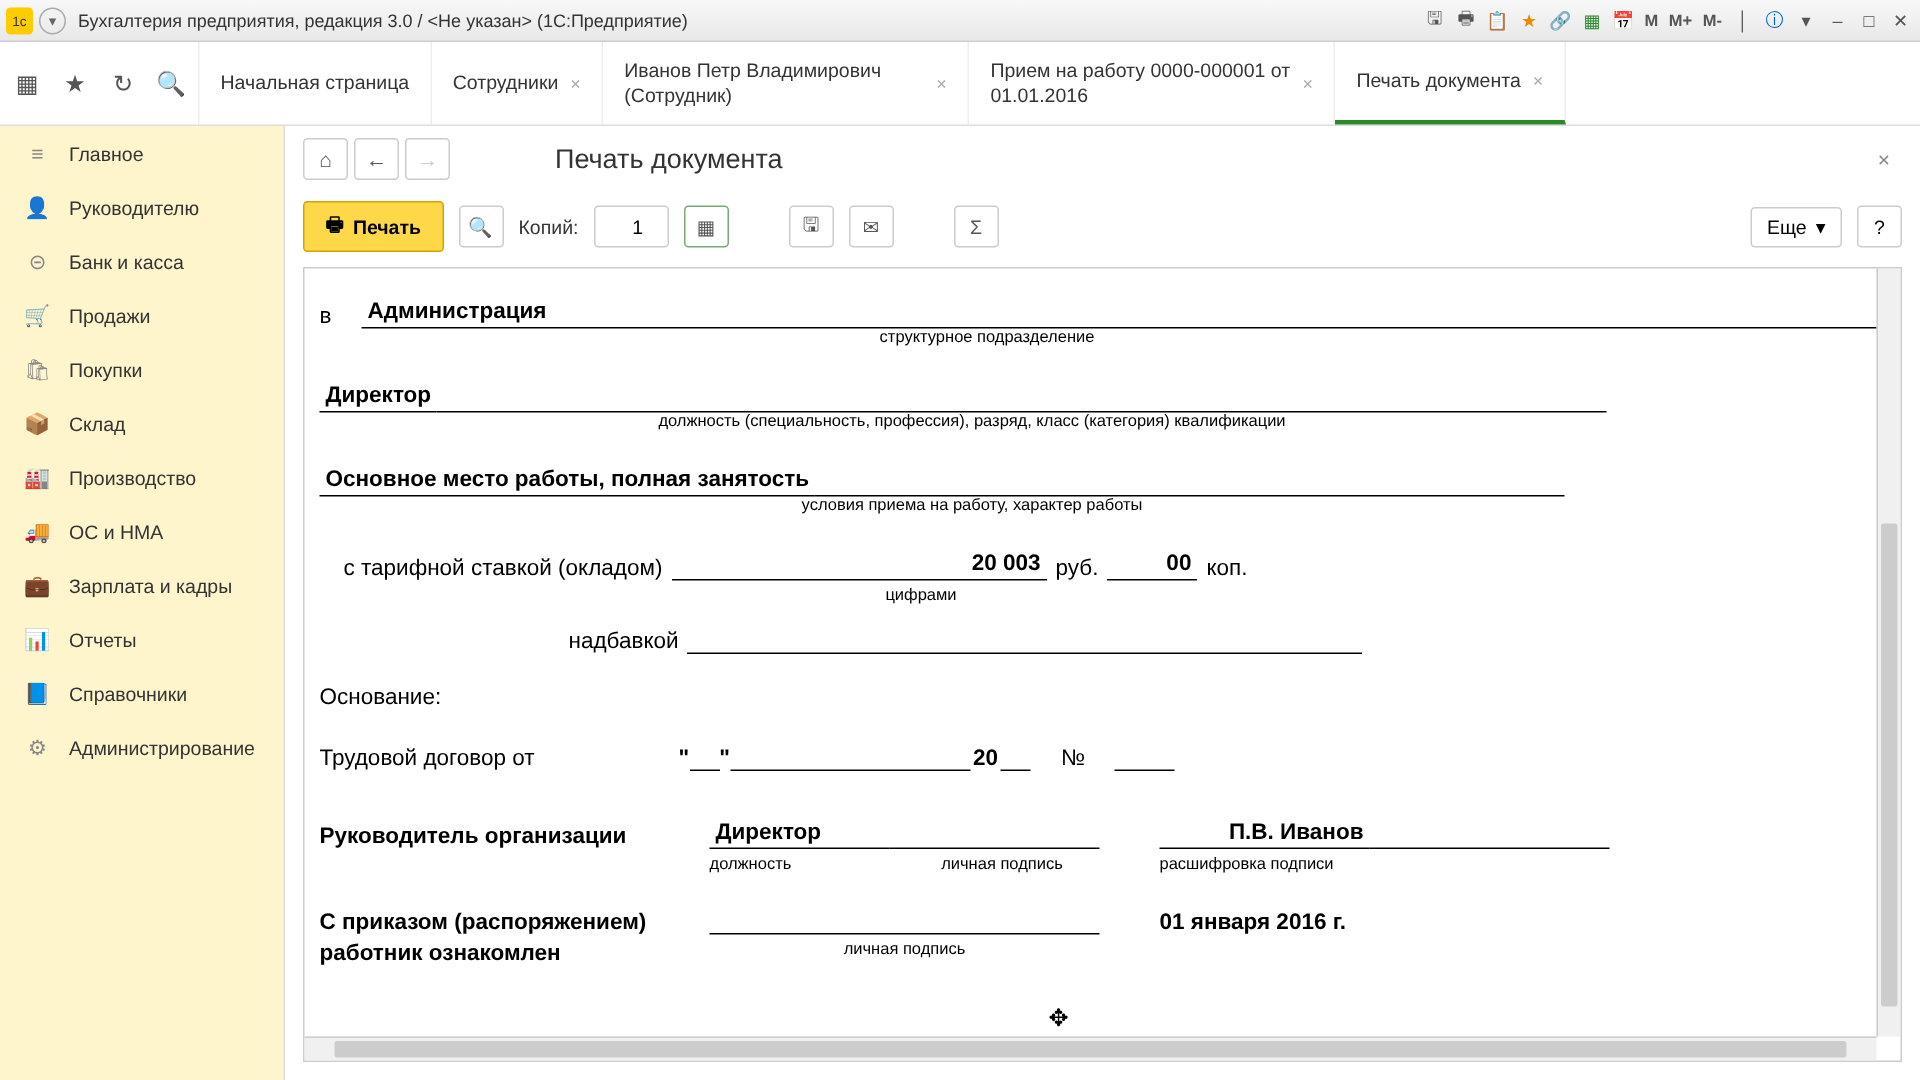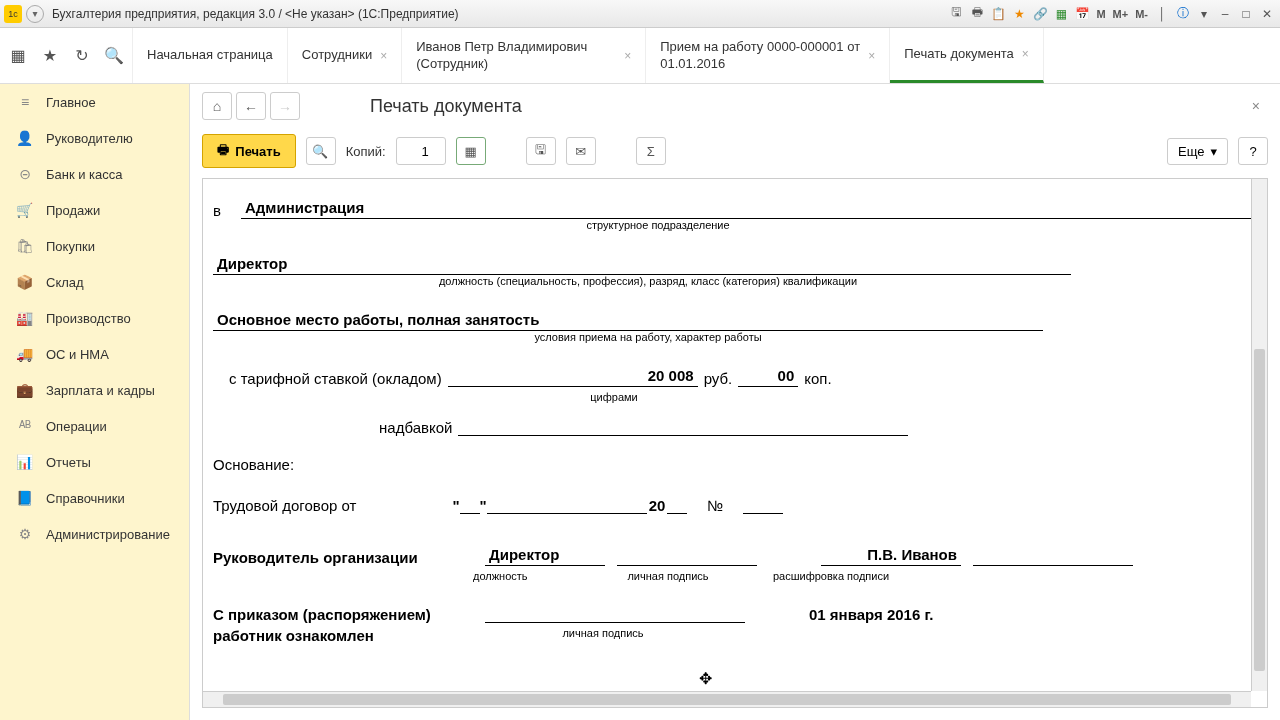--- a/index.html
+++ b/index.html
@@ -56,21 +56,21 @@
 .underlined-blank { border-bottom: 1px solid #000; height: 20px; }
 .sublabel { font-size: 11px; color: #000; text-align: center; }
 
 .salary-row { display: flex; align-items: flex-end; font-size: 15px; margin-bottom: 4px; }
 .salary-row .label { margin-right: 6px; text-align: center; }
 .salary-row .u { border-bottom: 1px solid #000; text-align: right; padding: 0 4px 2px 4px; font-weight: bold; }
 .salary-row .unit { margin: 0 6px; }
 
 .cursor-cross { position: absolute; left: 470px; top: 250px; font-size: 16px; color: #000; }
 
-.sig-row { display: flex; align-items: flex-end; font-size: 15px; margin-bottom: 4px; gap: 12px; }
+.sig-row { display: flex; align-items: flex-end; font-size: 15px; margin-bottom: 4px; }
 .sig-row .lbl { font-weight: bold; }
 .sig-row .u { border-bottom: 1px solid #000; text-align: center; padding: 0 4px 2px 4px; }
 
 .hscroll { height: 16px; background: #f0f0f0; border-top: 1px solid #ccc; position: absolute; bottom: 0; left: 0; right: 16px; }
 .hscroll::before { content: ""; position: absolute; left: 20px; right: 20px; top: 2px; bottom: 2px; background: #ccc; border-radius: 2px; }
 .vscroll { width: 16px; background: #f0f0f0; border-left: 1px solid #ccc; position: absolute; right: 0; top: 0; bottom: 16px; }
 .vscroll::before { content: ""; position: absolute; top: 170px; bottom: 20px; left: 2px; right: 2px; background: #ccc; border-radius: 2px; }
 
 </style>
 </head>
@@ -160,24 +160,20 @@
       </div>
     <div class="side-item">
         <span class="si-icon">🚚</span>
         <span>ОС и НМА</span>
       </div>
     <div class="side-item">
         <span class="si-icon">💼</span>
         <span>Зарплата и кадры</span>
       </div>
     <div class="side-item">
-        <span class="si-icon">ᴬᴮ</span>
-        <span>Операции</span>
-      </div>
-    <div class="side-item">
         <span class="si-icon">📊</span>
         <span>Отчеты</span>
       </div>
     <div class="side-item">
         <span class="si-icon">📘</span>
         <span>Справочники</span>
       </div>
     <div class="side-item">
         <span class="si-icon">⚙</span>
         <span>Администрирование</span>
@@ -241,21 +237,21 @@
           <div class="field-line">
             <span class="underlined-val">Основное место работы, полная занятость</span>
             <span class="underlined-blank" style="flex:1; max-width:500px"></span>
           </div>
           <div class="sublabel" style="width:870px">условия приема на работу, характер работы</div>
         </div>
 
         <div style="margin-left:16px; margin-bottom:20px">
           <div class="salary-row">
             <span class="label">с тарифной ставкой (окладом)</span>
-            <span class="u" style="width:250px">20 008</span>
+            <span class="u" style="width:250px">20 003</span>
             <span class="unit">руб.</span>
             <span class="u" style="width:60px">00</span>
             <span class="unit">коп.</span>
           </div>
           <div class="sublabel" style="margin-left:260px; width:250px">цифрами</div>
 
           <div class="salary-row" style="margin-top:16px; position:relative">
             <span class="label" style="margin-left:150px">надбавкой</span>
             <span class="u" style="width:450px"></span>
             <span class="cursor-cross">✥</span>

